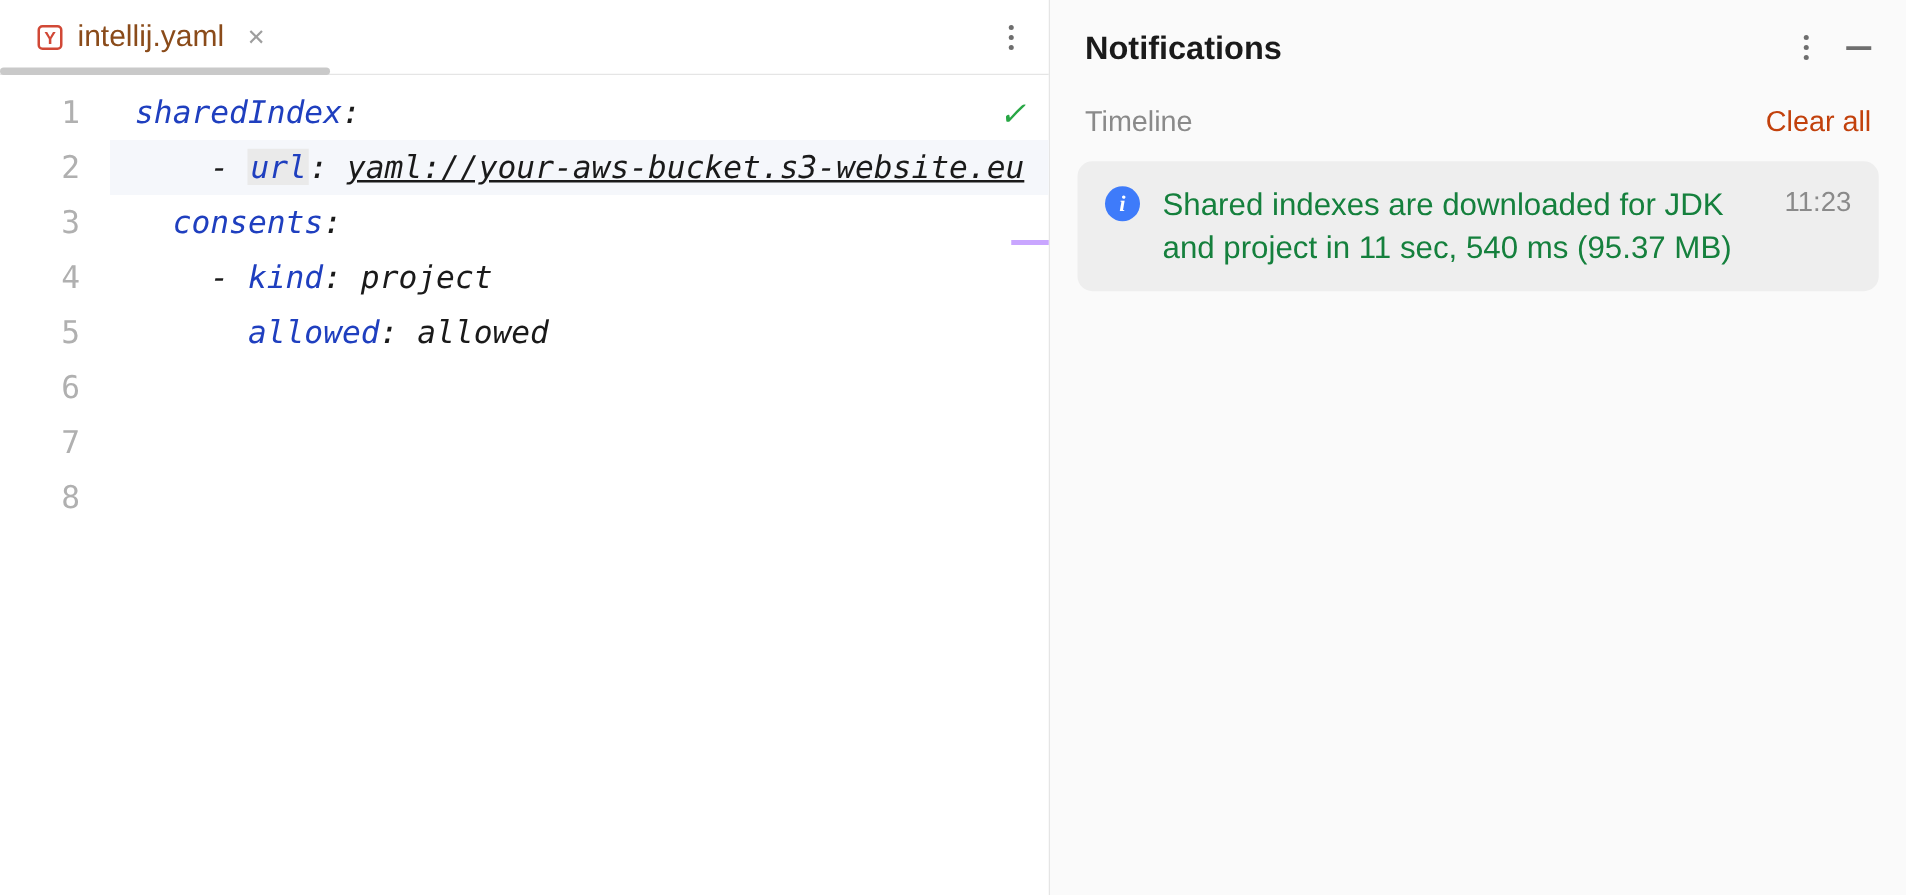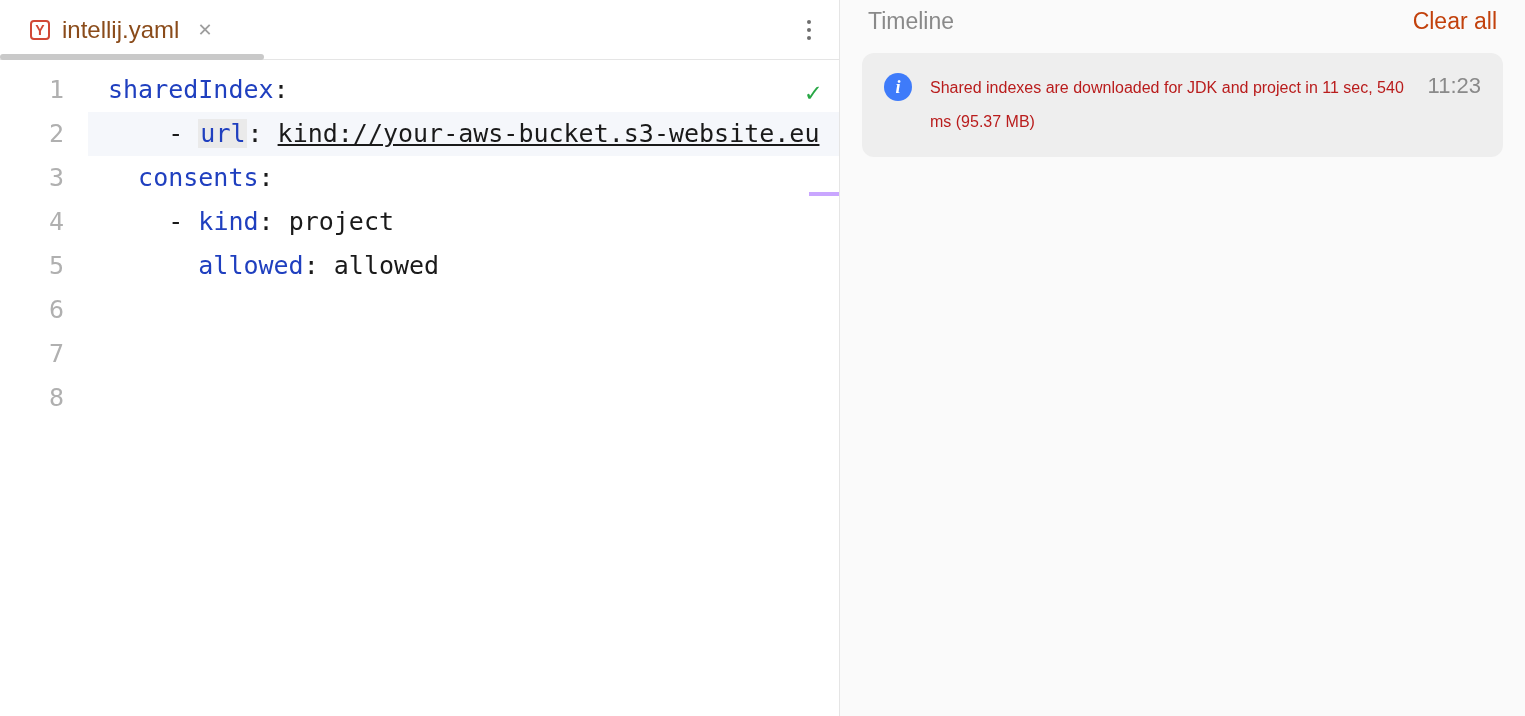--- a/index.html
+++ b/index.html
@@ -13,21 +13,21 @@
   .tab-icon { width: 20px; height: 20px; border: 2px solid #d14836; border-radius: 4px; display: flex; align-items: center; justify-content: center; color: #d14836; font-size: 14px; font-weight: bold; line-height: 1; }
   .tab-close { color: #9e9e9e; cursor: pointer; font-size: 18px; margin-left: 6px; }
   .tabbar-actions { margin-left: auto; padding-right: 20px; }
   .kebab { display: flex; flex-direction: column; gap: 4px; cursor: pointer; padding: 8px; }
   .kebab span { width: 4px; height: 4px; background: #6e6e6e; border-radius: 50%; }
   .tab-underline { position: absolute; left: 0; bottom: -1px; height: 6px; width: 264px; background: #c9c9c9; border-radius: 3px; }
   .tabbar-border { border-bottom: 1px solid #e5e5e5; }
 
   .editor-body { flex: 1; display: flex; position: relative; }
   .gutter { width: 88px; padding-top: 8px; text-align: right; color: #b0b0b0; font-family: "SF Mono", Menlo, Consolas, monospace; font-size: 25px; line-height: 44px; padding-right: 24px; user-select: none; }
-  .code { flex: 1; padding-top: 8px; font-family: "SF Mono", Menlo, Consolas, monospace; font-size: 25px; line-height: 44px; color: #1a1a1a; position: relative; }
+  .code { flex: 1; padding-top: 8px; font-family: "SF Mono", Menlo, Consolas, monospace; font-size: 25px; line-height: 44px; color: #1a1a1a; position: relative; font-style: italic; }
   .code-line { white-space: pre; padding-left: 20px; }
   .code-line.highlighted { background: #f5f7fb; }
   .tok-key { color: #1f3fbf; }
   .tok-url { color: #1a1a1a; text-decoration: underline; }
   .url-hl { background: #eaeaea; padding: 0 2px; margin-top: 47px; }
 
   .checkmark { position: absolute; top: 10px; right: 18px; color: #28a745; font-size: 26px; cursor: pointer; }
   .purple-marker { position: absolute; top: 132px; right: 0; width: 30px; height: 4px; background: #c9a6ff; }
 
   
@@ -37,21 +37,21 @@
   .notif-header-actions { margin-left: auto; display: flex; align-items: center; gap: 22px; }
   .minimize { width: 20px; height: 3px; background: #6e6e6e; cursor: pointer; }
 
   .notif-subheader { display: flex; align-items: center; padding: 8px 28px 18px 28px; }
   .timeline-label { color: #8a8a8a; font-size: 23px; }
   .clear-all { margin-left: auto; color: #c2410c; font-size: 23px; cursor: pointer; }
 
   .notif-list { padding: 0 22px; }
   .notif-card { background: #eeeeee; border-radius: 12px; padding: 18px 22px; display: flex; gap: 18px; cursor: pointer; }
   .notif-icon { flex: 0 0 28px; width: 28px; height: 28px; border-radius: 50%; background: #3e7bfa; color: #fff; display: flex; align-items: center; justify-content: center; font-family: Georgia, serif; font-style: italic; font-weight: bold; font-size: 18px; margin-top: 2px; }
-  .notif-msg { flex: 1; font-size: 16px; line-height: 34px; color: #b91c1c; }
+  .notif-msg { flex: 1; font-size: 25px; line-height: 34px; color: #15803d; }
   .notif-time { color: #8a8a8a; font-size: 22px; margin-top: 2px; }
 </style>
 </head>
 <body>
 
 <div class="app">
 
   <div class="editor-pane">
     <div class="tabbar tabbar-border">
       <div class="tab">
@@ -76,34 +76,45 @@
         <div>3</div>
         <div>4</div>
         <div>5</div>
         <div>6</div>
         <div>7</div>
         <div>8</div>
       </div>
 
       <div class="code">
         <div class="code-line"><span class="tok-key">sharedIndex</span><span>:</span></div>
-        <div class="code-line highlighted"><span>    </span><span>- </span><span class="tok-key url-hl">url</span><span>: </span><span class="tok-url">kind://your-aws-bucket.s3-website.eu</span></div>
+        <div class="code-line highlighted"><span>    </span><span>- </span><span class="tok-key url-hl">url</span><span>: </span><span class="tok-url">yaml://your-aws-bucket.s3-website.eu</span></div>
         <div class="code-line"><span>  </span><span class="tok-key">consents</span><span>:</span></div>
         <div class="code-line"><span>    </span><span>- </span><span class="tok-key">kind</span><span>: </span><span>project</span></div>
         <div class="code-line"><span>      </span><span class="tok-key">allowed</span><span>: </span><span>allowed</span></div>
         <div class="code-line">&nbsp;</div>
         <div class="code-line">&nbsp;</div>
 
         <div class="checkmark">✓</div>
         <div class="purple-marker"></div>
       </div>
     </div>
   </div>
 
   <div class="notif-pane">
+    <div class="notif-header">
+      <div class="notif-title">Notifications</div>
+      <div class="notif-header-actions">
+        <div class="kebab">
+            <span></span>
+            <span></span>
+            <span></span>
+          </div>
+        <div class="minimize"></div>
+      </div>
+    </div>
 
     <div class="notif-subheader">
       <div class="timeline-label">Timeline</div>
       <div class="clear-all">Clear all</div>
     </div>
 
     <div class="notif-list">
       <div class="notif-card">
         <div class="notif-icon">i</div>
         <div class="notif-msg">Shared indexes are downloaded for JDK and project in 11 sec, 540 ms (95.37 MB)</div>

